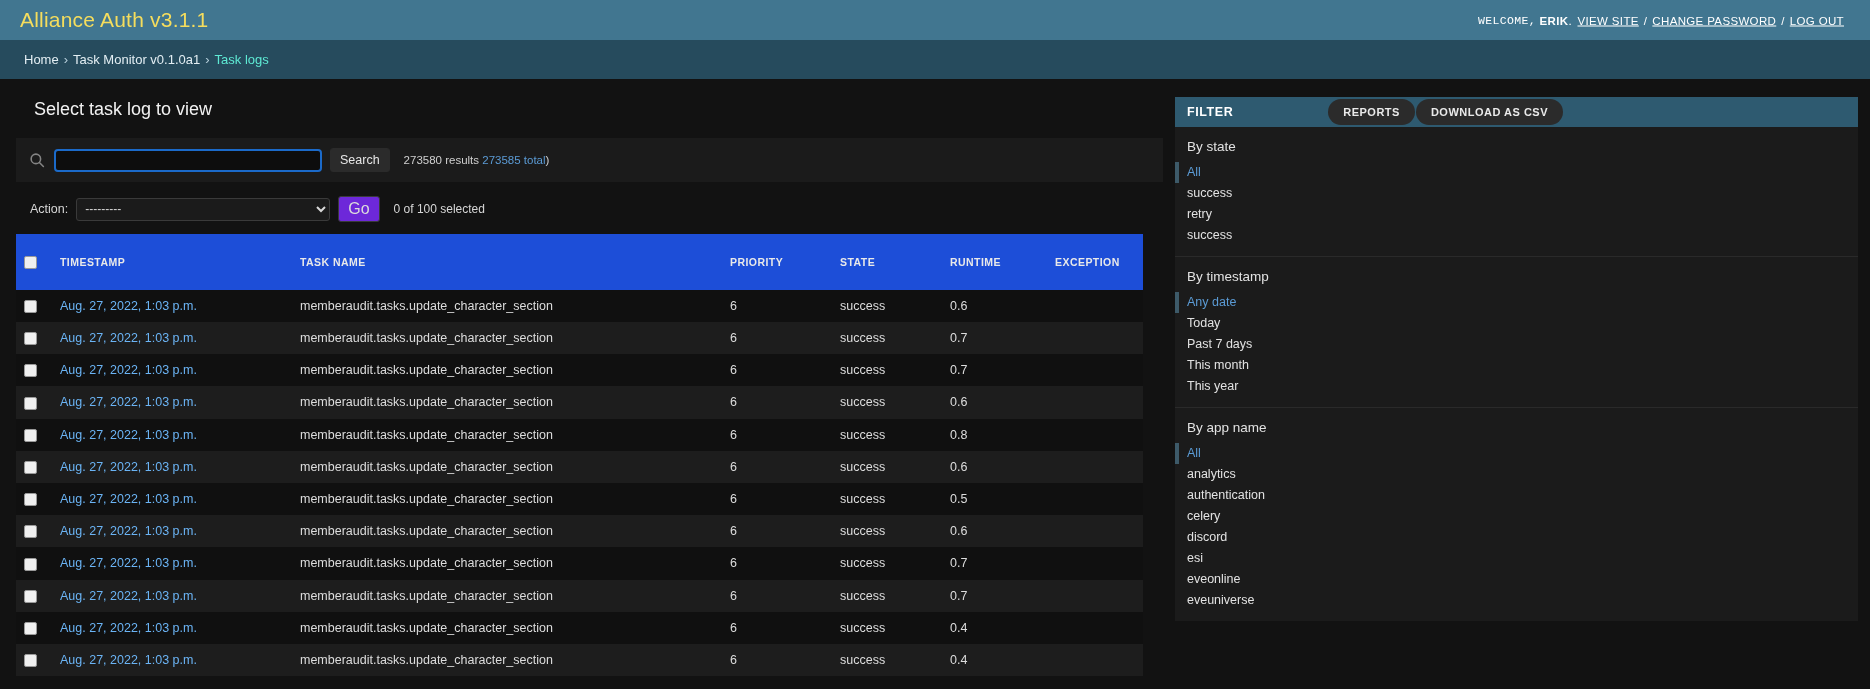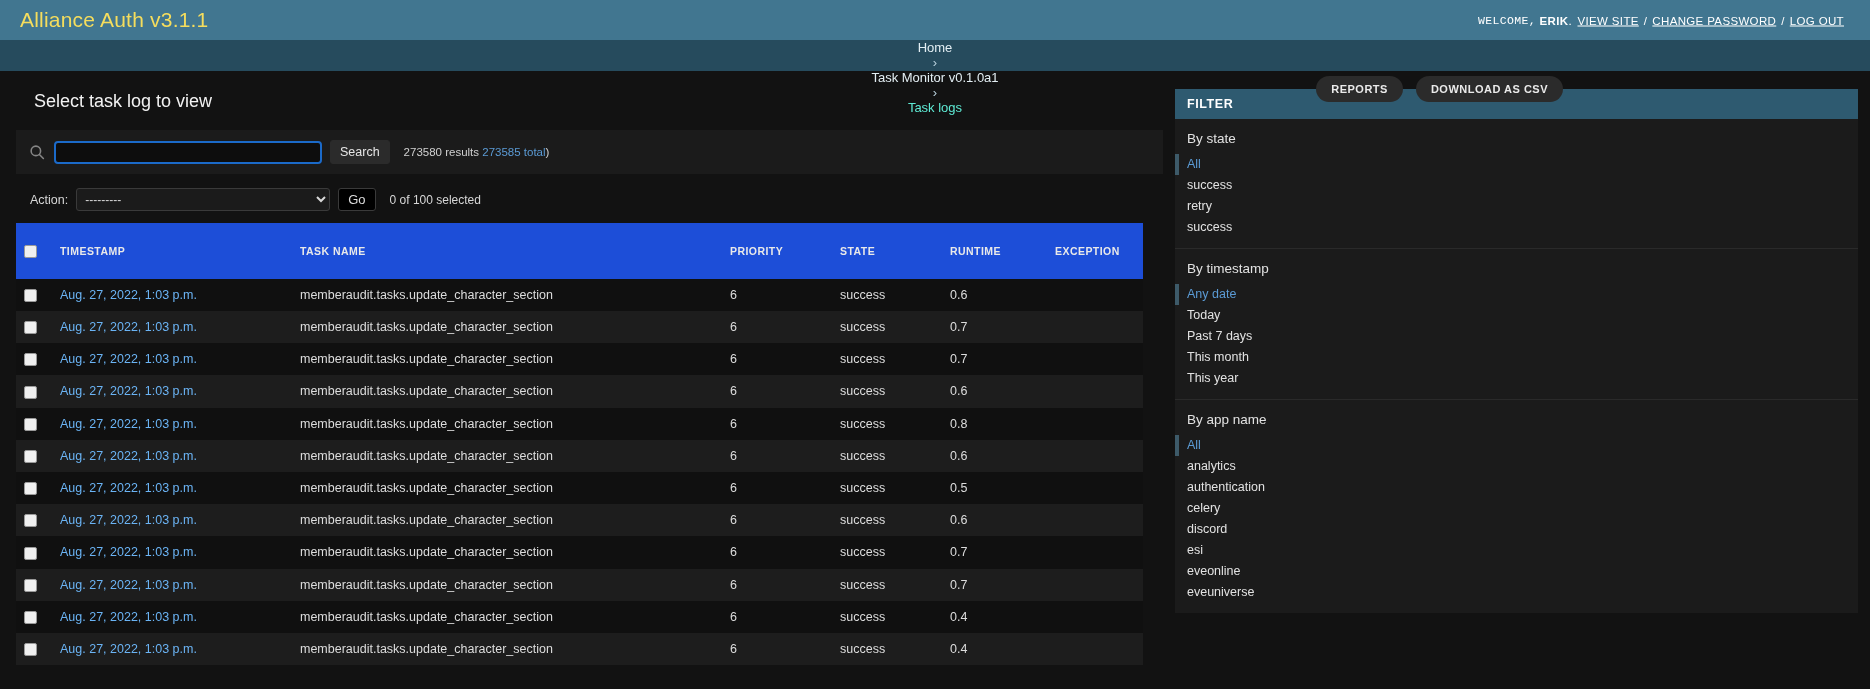--- a/index.html
+++ b/index.html
@@ -46,28 +46,27 @@
   .userlinks .uname { font-weight: bold; color: #ffffff; }
   .userlinks a {
     color: #ffffff;
     text-decoration: underline;
     margin: 0 2px;
   }
   .userlinks .sep { color: #ffffff; margin: 0 3px; }
 
   
   .breadcrumbs {
-    height: 31px;
+    height: 39px;
     background: #264b5d;
     display: flex;
     align-items: center;
     padding: 0 24px;
     font-size: 13px;
     color: #cfe3ec;
-    flex-direction: column;
   }
   .breadcrumbs a { color: #e3eef3; text-decoration: none; }
   .breadcrumbs .crumb-sep { margin: 0 5px; color: #b7cfdb; }
   .breadcrumbs .crumb-current { color: #5eead4; }
 
   
   .page {
     display: flex;
     padding: 0;
     height: calc(689px - 71px);
@@ -93,23 +92,23 @@
   .page-title {
     font-size: 18px;
     font-weight: 400;
     color: #f2f2f2;
     margin: 0 0 0 18px;
     padding: 0;
   }
   .object-tools {
     position: absolute;
     right: -400px;
-    top: 5px;
-    display: flex;
-    gap: 13px;
+    top: 20px;
+    display: flex;
+    gap: 1px;
   }
   .tool-btn {
     background: #2b2b2b;
     color: #eaeaea;
     border: none;
     border-radius: 15px;
     font-size: 11px;
     letter-spacing: .5px;
     padding: 7px 15px;
     cursor: pointer;
@@ -181,25 +180,25 @@
     height: 23px;
     background: #1b1b1b;
     color: #d8d8d8;
     border: 1px solid #3a3a3a;
     border-radius: 3px;
     font-size: 12px;
     padding: 0 4px;
     font-family: "Liberation Sans", sans-serif;
   }
   .go-btn {
-    background: #000000;
+    background: #6d28d9;
     color: #dcdcdc;
     border: 1px solid #3a3a3a;
     border-radius: 3px;
-    font-size: 13px;
+    font-size: 16px;
     padding: 3px 9px;
     cursor: pointer;
     font-family: "Liberation Sans", sans-serif;
   }
   .action-counter { color: #d7d7d7; font-size: 12px; margin-left: 6px; }
 
   
   .results {
     width: 1127px;
     border-collapse: collapse;

